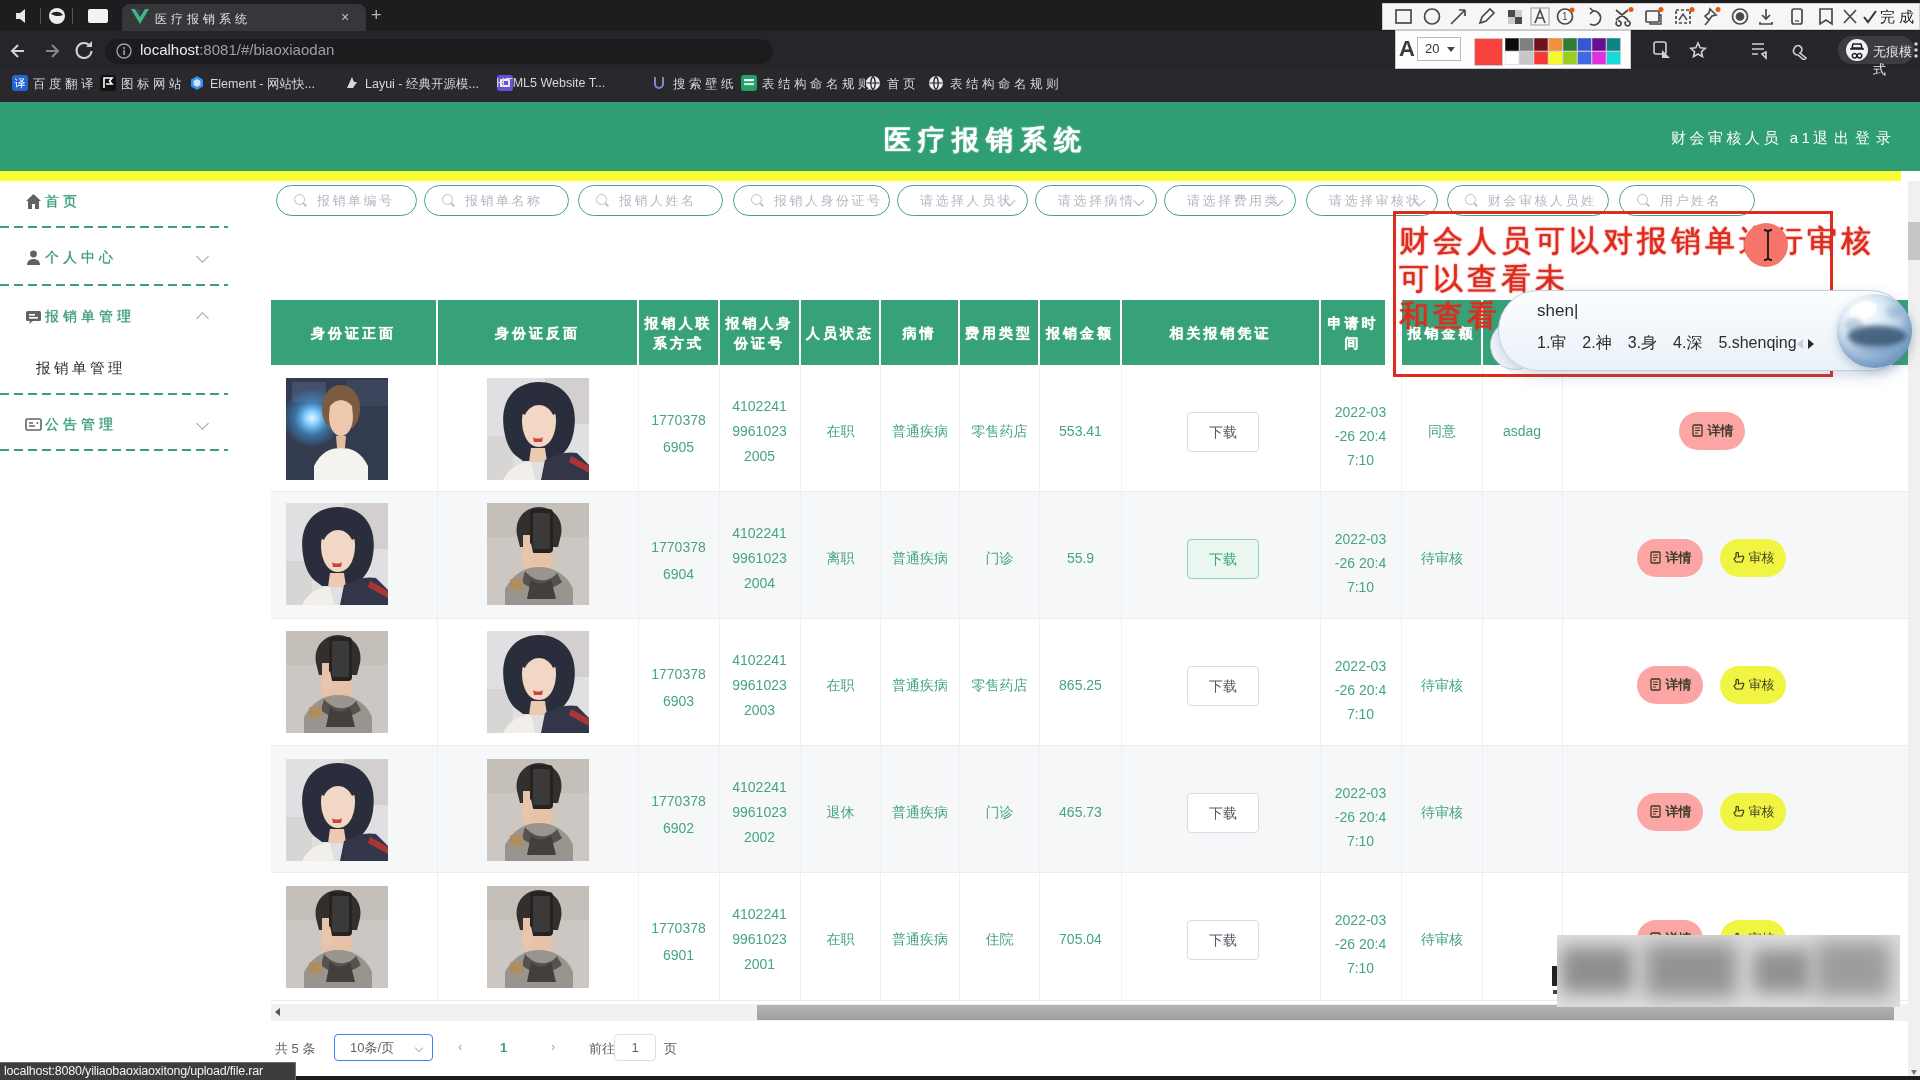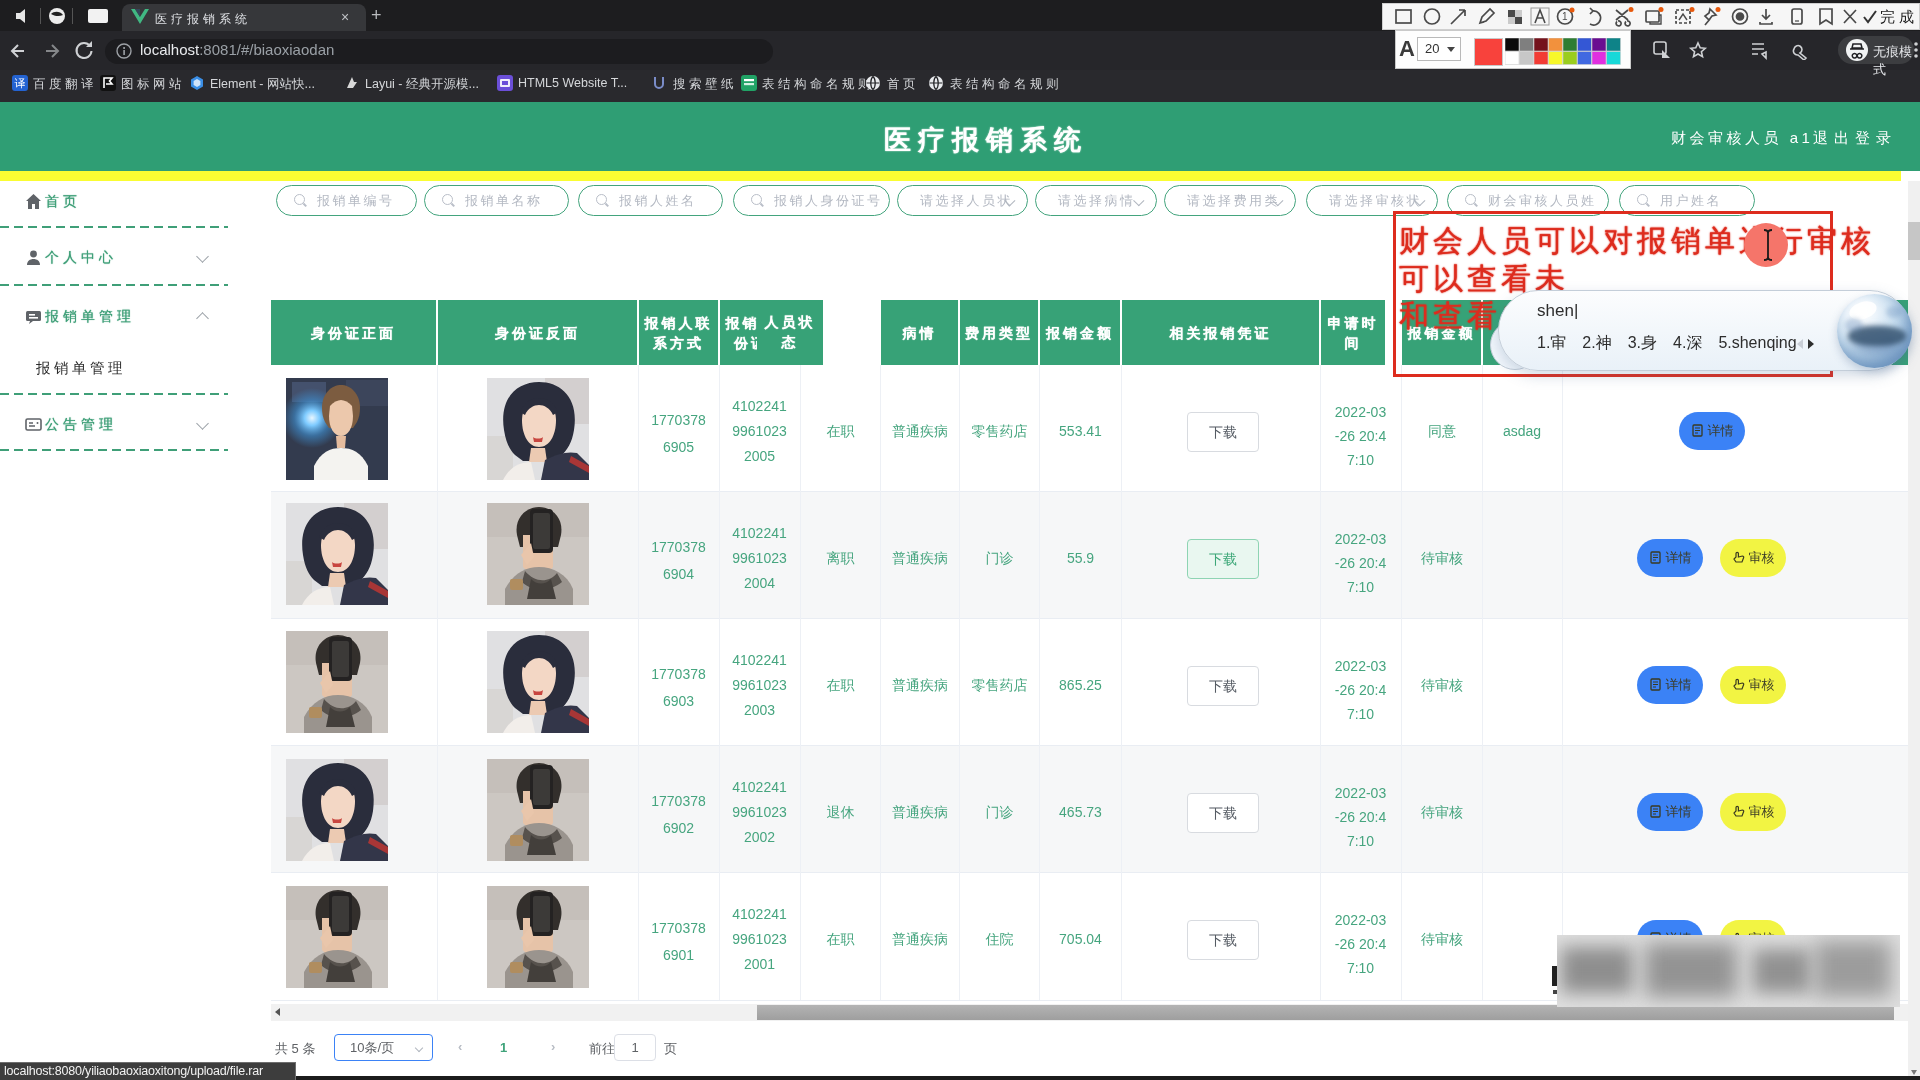--- a/index.html
+++ b/index.html
@@ -32,21 +32,21 @@
   
   .th{position:absolute;top:300px;height:65px;background:#37a277;color:#fff;font-size:14px;font-weight:bold;letter-spacing:3px;text-shadow:0 0 1px #fff;display:flex;align-items:center;justify-content:center;text-align:center;line-height:20px;}
   .cell{position:absolute;color:#46a57f;font-size:14px;text-align:center;line-height:27px;}
   .rowbg{position:absolute;left:271px;width:1649px;height:127px;}
   .stripe{background:#f6f7f8;}
   .rline{position:absolute;left:271px;width:1649px;height:1px;background:#e9edf3;}
   .vline{position:absolute;width:1px;background:#edf0f5;}
   .photo{position:absolute;width:102px;height:102px;}
   .dlbtn{position:absolute;width:70px;height:38px;background:#fff;border:1px solid #d8dbe0;border-radius:4px;color:#555b63;font-size:14px;text-align:center;line-height:38px;}
   .btn{position:absolute;height:38px;border-radius:19px;font-size:13px;color:#3c3c28;text-align:center;line-height:38px;}
-  .btn-d{width:66px;background:#3b82f6;}
+  .btn-d{width:66px;background:#fca5a5;font-weight:bold;}
   .btn-s{width:66px;background:#f2f443;}
   
   .pgt{position:absolute;color:#5f6266;font-size:13px;}
 </style>
 </head>
 <body>
 <div id="app">
 
   <div class="abs" id="tabstrip"></div>
   <svg class="abs" style="left:10px;top:6px" width="100" height="20" viewBox="0 0 100 20">
@@ -94,21 +94,21 @@
       </svg></div>
     <div class="bm" style="left:210px;">Element - 网站快...</div>
   <div class="bmi" style="left:344px;"><svg width="16" height="16" viewBox="0 0 16 16">
         <path d="M3 13L8 2l2 5h3l-4 6z" fill="#d8d8d8"></path>
       </svg></div>
     <div class="bm" style="left:365px;">Layui - 经典开源模...</div>
   <div class="bmi" style="left:497px;background:#6b4fd8;"><svg width="16" height="16" viewBox="0 0 16 16">
         <rect x="3" y="4" width="10" height="8" rx="1" fill="#fff" opacity="0.9"></rect>
         <rect x="5" y="6" width="6" height="4" fill="#6b4fd8"></rect>
       </svg></div>
-    <div class="bm" style="left:518px;">HTML5 Website T...</div>
+    <div class="bm" style="left:496px;">HTML5 Website T...</div>
   <div class="bmi" style="left:651px;"><svg width="16" height="16" viewBox="0 0 16 16">
         <path d="M4 2v7a4 4 0 0 0 8 0V2" fill="none" stroke="#7a8cc8" stroke-width="2"></path>
       </svg></div>
     <div class="bm" style="left:673px;letter-spacing:3.5px;">搜索壁纸</div>
   <div class="bmi" style="left:741px;background:#21a366;"><svg width="16" height="16" viewBox="0 0 16 16">
         <rect x="3" y="4" width="10" height="2.2" fill="#fff"></rect>
         <rect x="3" y="8" width="10" height="2.2" fill="#d2f0e2"></rect>
       </svg></div>
     <div class="bm" style="left:762px;letter-spacing:3.5px;">表结构命名规则</div>
   <div class="bmi" style="left:865px;"><svg width="16" height="16" viewBox="0 0 16 16">
@@ -304,21 +304,21 @@
         <path d="M44 76c6 6 14 6 20 0l5 20H40z" fill="#433f3b"></path>
         <rect x="23" y="76" width="13" height="11" rx="2" fill="#b08d5f"></rect>
       </g>
     </defs>
   </svg>
 
   <div class="th" style="left:271px;width:165px;">身份证正面</div>
   <div class="th" style="left:438px;width:199px;">身份证反面</div>
   <div class="th" style="left:639px;width:79px;">报销人联<br>系方式</div>
   <div class="th" style="left:720px;width:79px;">报销人身<br>份证号</div>
-  <div class="th" style="left:757px;width:66px;font-family:Liberation Serif, serif;">人员状态</div>
+  <div class="th" style="left:801px;width:78px;">人员状态</div>
   <div class="th" style="left:881px;width:77px;">病情</div>
   <div class="th" style="left:960px;width:78px;">费用类型</div>
   <div class="th" style="left:1040px;width:80px;">报销金额</div>
   <div class="th" style="left:1122px;width:197px;">相关报销凭证</div>
   <div class="th" style="left:1321px;width:64px;">申请时间</div>
   <div class="th" style="left:1402px;width:79px;">报销金额</div>
   <div class="th" style="left:1483px;width:78px;"></div>
   <div class="th" style="left:1563px;width:357px;">操作</div>
 
   <div class="rowbg stripe" style="top:492px;"></div>

